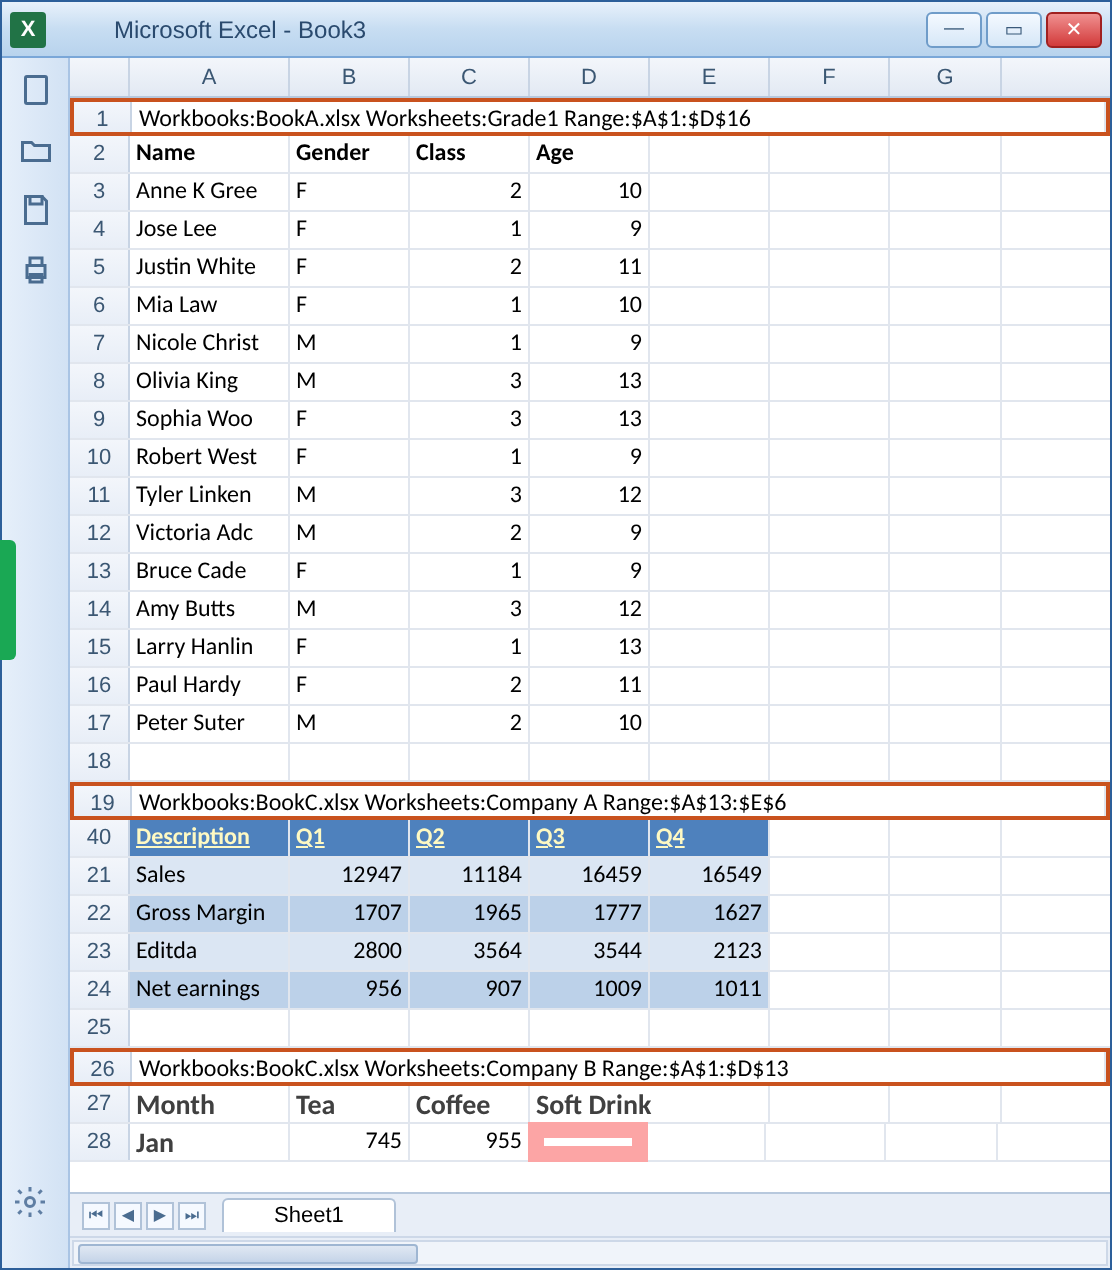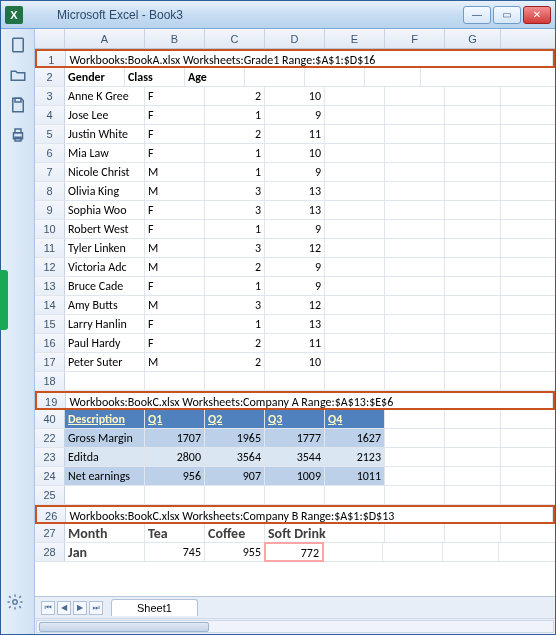--- a/index.html
+++ b/index.html
@@ -34,21 +34,21 @@
   .tbl-alt1 { background:#dbe6f3;}
   .tbl-alt2 { background:#bcd1e9;}
   .accent-hdr { color:#404040; font-weight:bold; font-size:14px;}
   .sheet-tabs { height:22px; background:#e8eef7; border-top:1px solid #b7c8dd; display:flex; align-items:center; padding-left:6px; gap:2px;}
   .nav-arrow { width:14px; height:14px; border:1px solid #b0c2d8; background:#f5f9ff; font-size:8px; display:flex; align-items:center; justify-content:center; color:#4a6c90;}
   .sheet-tab { background:#fff; border:1px solid #b0c2d8; border-bottom:none; padding:2px 25px; font-size:11px; margin-left:6px; border-radius:3px 3px 0 0;}
   .hscroll { height:16px; background:#e8eef7; border-top:1px solid #cdd8e8; display:flex;}
   .hscroll .track{flex:1; background:#f0f4fa; border:1px solid #cdd8e8; margin:1px; position:relative;}
   .hscroll .thumb{position:absolute; left:2px; top:1px; height:10px; width:170px; background:linear-gradient(#e0e8f3,#c5d4e8); border:1px solid #9fb6d2; border-radius:2px;}
   .gear { position:absolute; left:6px; bottom:22px; color:#5f7ea3;}
-  .selcell { border:2px solid #fca5a5; margin:-1px;}
+  .selcell { border:8px solid #fca5a5; margin:-1px;}
 </style>
 </head>
 <body>
 
 <div class="window">
   <div class="titlebar">
     <div class="app-icon">X</div>
     <div class="title-text">Microsoft Excel - Book3</div>
     <div class="win-btns">
       <div class="win-btn">—</div>
@@ -99,20 +99,21 @@
 
       <div class="rows">
 
         <div class="row inforow">
           <div class="rh">1</div>
           <div class="mergewide">Workbooks:BookA.xlsx   Worksheets:Grade1   Range:$A$1:$D$16</div>
         </div>
 
         <div class="row">
           <div class="rh">2</div>
+          <div class="cell cA bold">Name</div>
           <div class="cell cB bold">Gender</div>
           <div class="cell cC bold">Class</div>
           <div class="cell cD bold">Age</div>
           <div class="cell cE"></div>
           <div class="cell cF"></div>
           <div class="cell cG"></div>
         </div>
 
         <div id="t1-rows">
             <div class="row">
@@ -287,20 +288,30 @@
           <div class="rh">40</div>
           <div class="cell cA tbl-hdr">Description</div>
           <div class="cell cB tbl-hdr">Q1</div>
           <div class="cell cC tbl-hdr">Q2</div>
           <div class="cell cD tbl-hdr">Q3</div>
           <div class="cell cE tbl-hdr">Q4</div>
           <div class="cell cF"></div>
             <div class="cell cG"></div>
         </div>
         <div id="t2-rows">
+            <div class="row">
+              <div class="rh">21</div>
+              <div class="cell cA tbl-alt1">Sales</div>
+              <div class="cell cB num tbl-alt1">12947</div>
+              <div class="cell cC num tbl-alt1">11184</div>
+              <div class="cell cD num tbl-alt1">16459</div>
+              <div class="cell cE num tbl-alt1">16549</div>
+              <div class="cell cF"></div>
+              <div class="cell cG"></div>
+            </div>
             <div class="row">
               <div class="rh">22</div>
               <div class="cell cA tbl-alt2">Gross Margin</div>
               <div class="cell cB num tbl-alt2">1707</div>
               <div class="cell cC num tbl-alt2">1965</div>
               <div class="cell cD num tbl-alt2">1777</div>
               <div class="cell cE num tbl-alt2">1627</div>
               <div class="cell cF"></div>
               <div class="cell cG"></div>
             </div>

